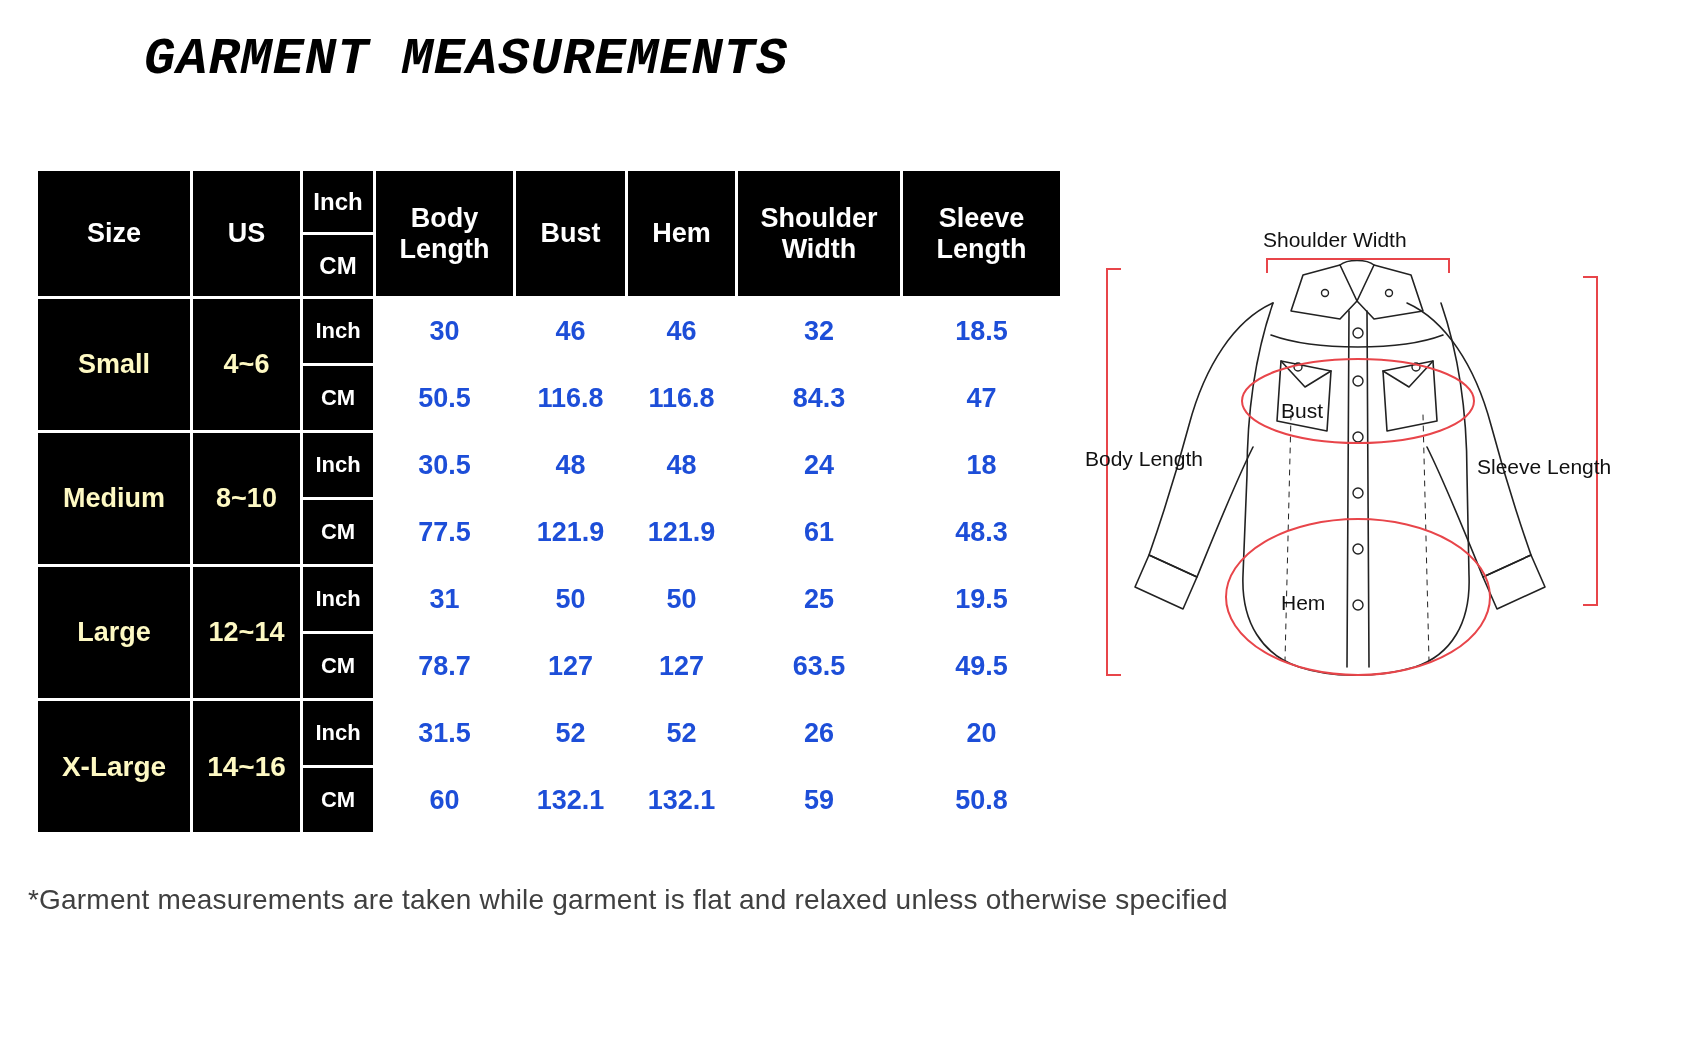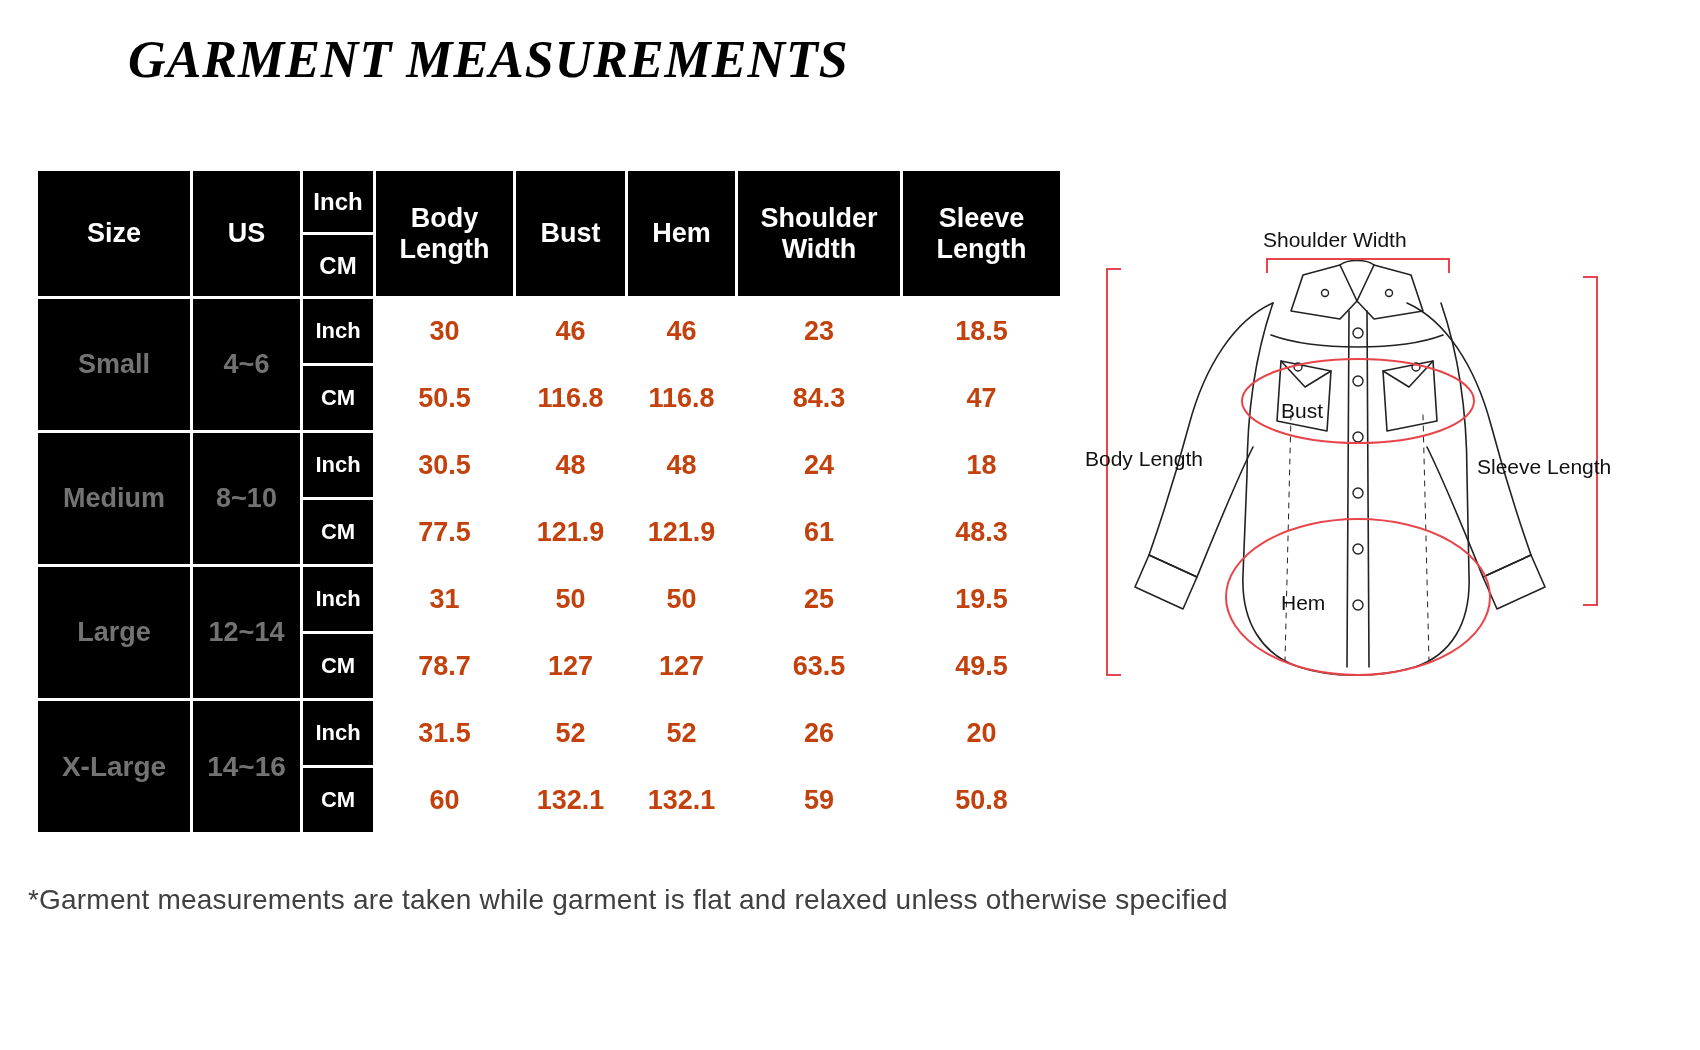--- a/index.html
+++ b/index.html
@@ -11,23 +11,23 @@
     width: 1700px;
     height: 1050px;
     font-family: "Liberation Sans", sans-serif;
     color: #000000;
     position: relative;
     overflow: hidden;
   }
 
   .page-title {
     position: absolute;
-    left: 128px;
+    left: 144px;
     top: 30px;
-    font-family: Liberation Serif, serif;
+    font-family: Liberation Mono, monospace;
     font-style: italic;
     font-weight: bold;
     font-size: 52px;
     letter-spacing: 1px;
     white-space: nowrap;
   }
 
   
   .size-table {
     position: absolute;
@@ -55,35 +55,35 @@
   .hdr-unit {
     background: #000000;
     color: #ffffff;
     font-size: 24px;
     height: 61px;
     line-height: 1.05;
   }
   
   .lbl {
     background: #000000;
-    color: #737373;
+    color: #fef9c3;
     font-size: 27px;
   }
   .lbl-small { font-size: 28px; }
   
   .unit {
     background: #000000;
     color: #ffffff;
     font-size: 22px;
     height: 64px;
   }
   
   .val {
     background: #ffffff;
-    color: #c2410c;
+    color: #1d4ed8;
     font-size: 27px;
     height: 64px;
   }
 
   .col-size { width: 155px; }
   .col-us   { width: 110px; }
   .col-unit { width: 73px;  }
   .col-v1   { width: 140px; }
   .col-v2   { width: 112px; }
   .col-v3   { width: 110px; }
@@ -157,21 +157,21 @@
       <td class="hdr-unit">CM</td>
     </tr>
 
     <tr>
       <td class="lbl" rowspan="2">Small</td>
       <td class="lbl" rowspan="2">4~6</td>
       <td class="unit">Inch</td>
       <td class="val">30</td>
       <td class="val">46</td>
       <td class="val">46</td>
-      <td class="val">23</td>
+      <td class="val">32</td>
       <td class="val">18.5</td>
     </tr>
     <tr>
       <td class="unit">CM</td>
       <td class="val">50.5</td>
       <td class="val">116.8</td>
       <td class="val">116.8</td>
       <td class="val">84.3</td>
       <td class="val">47</td>
     </tr>

